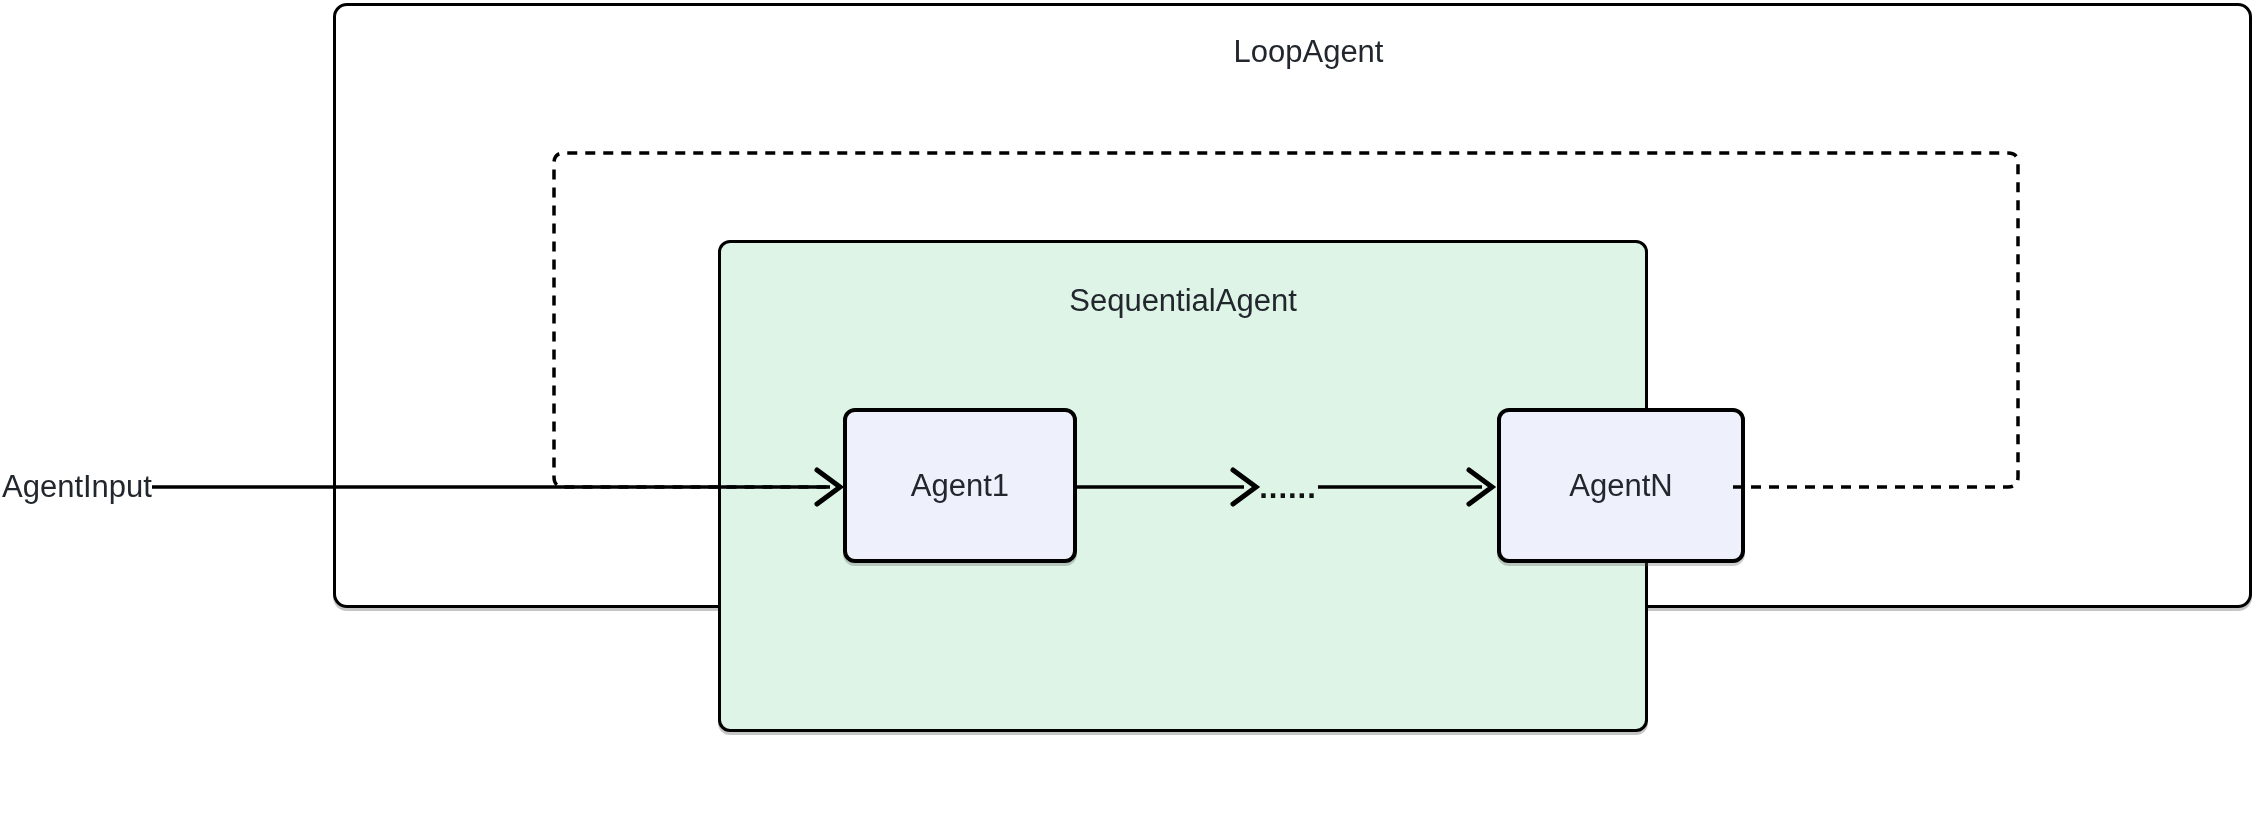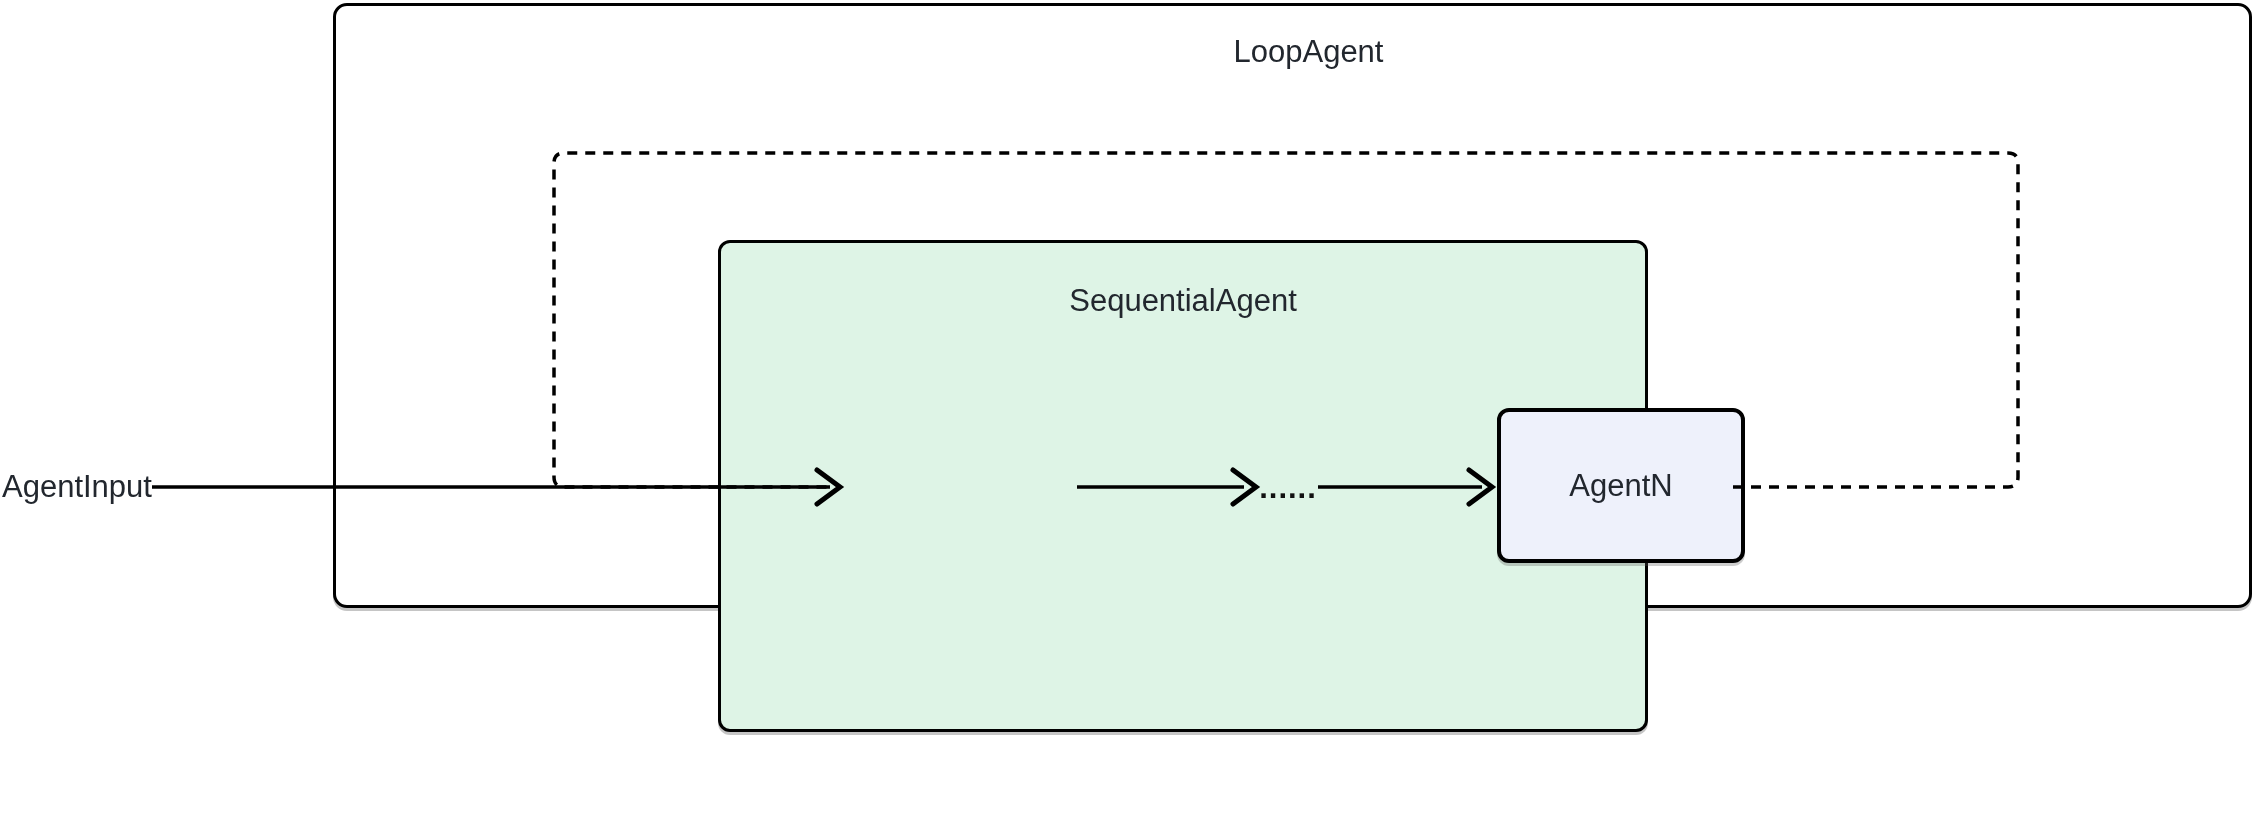--- a/index.html
+++ b/index.html
@@ -109,20 +109,23 @@
 <div class="canvas">
 
   <div class="outer-box">
     <div class="outer-title">LoopAgent</div>
   </div>
 
   <div class="green-box">
     <div class="green-title">SequentialAgent</div>
   </div>
 
+  <div class="node node-agent1">
+    <span>Agent1</span>
+  </div>
 
   <div class="node node-agentn">
     <span>AgentN</span>
   </div>
 
   <div class="input-label">AgentInput</div>
 
   <div class="ellipsis-label">......</div>
 
   <svg class="edges" viewBox="0 0 2256 832" xmlns="http://www.w3.org/2000/svg">

